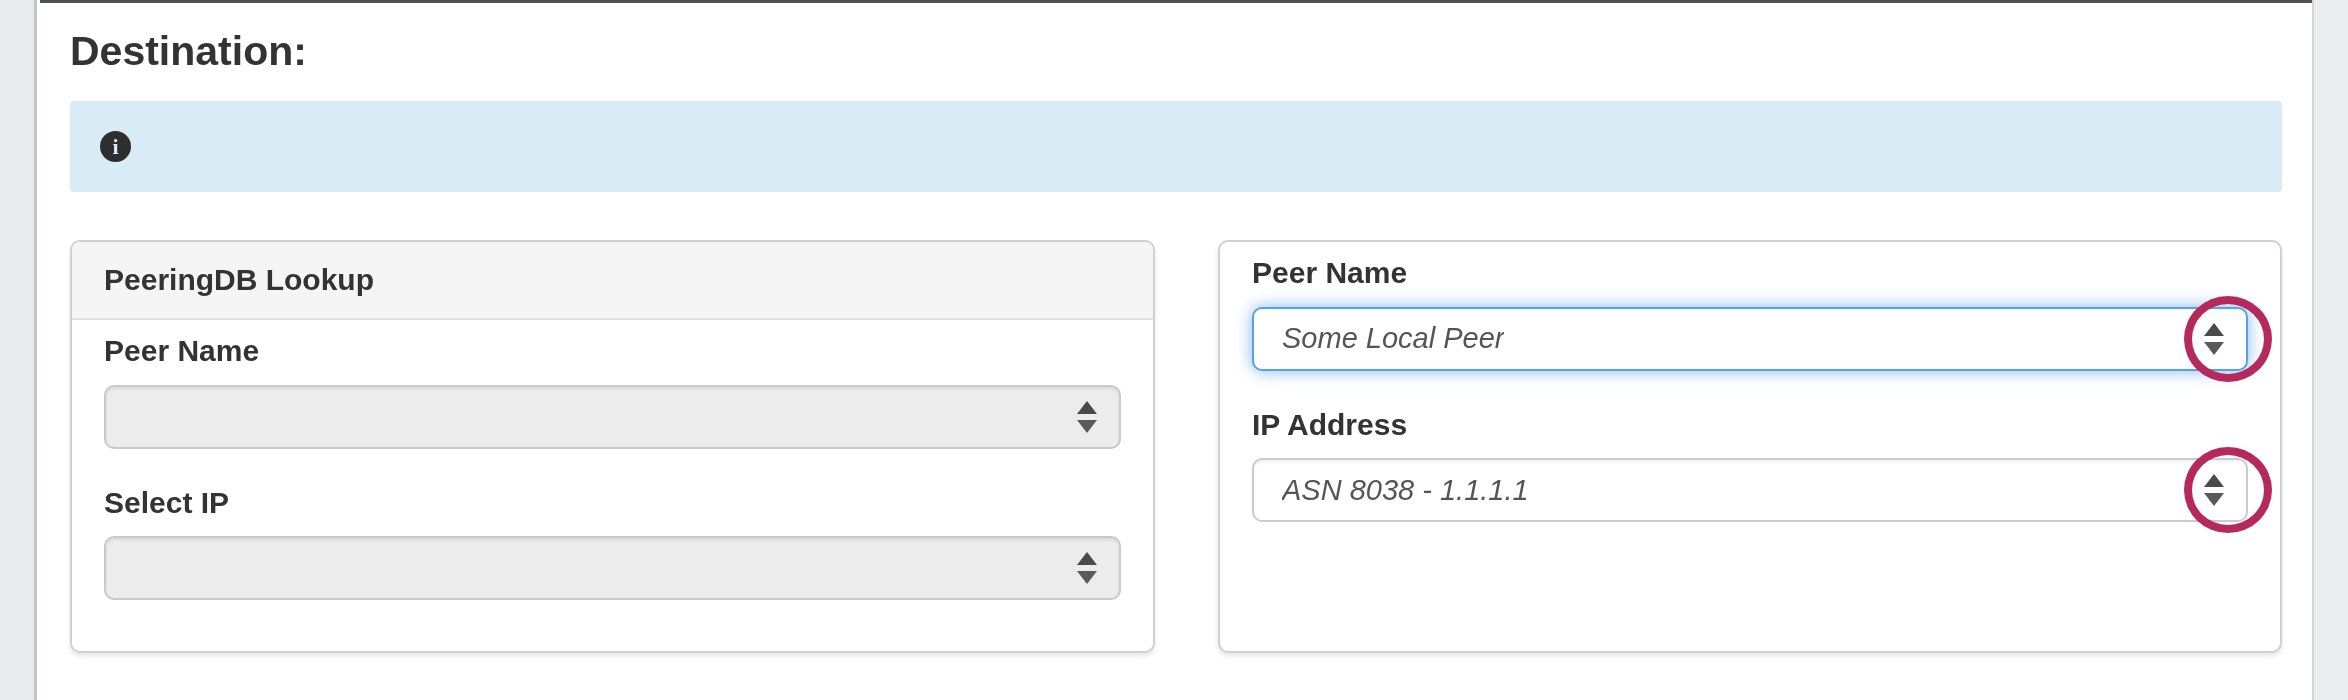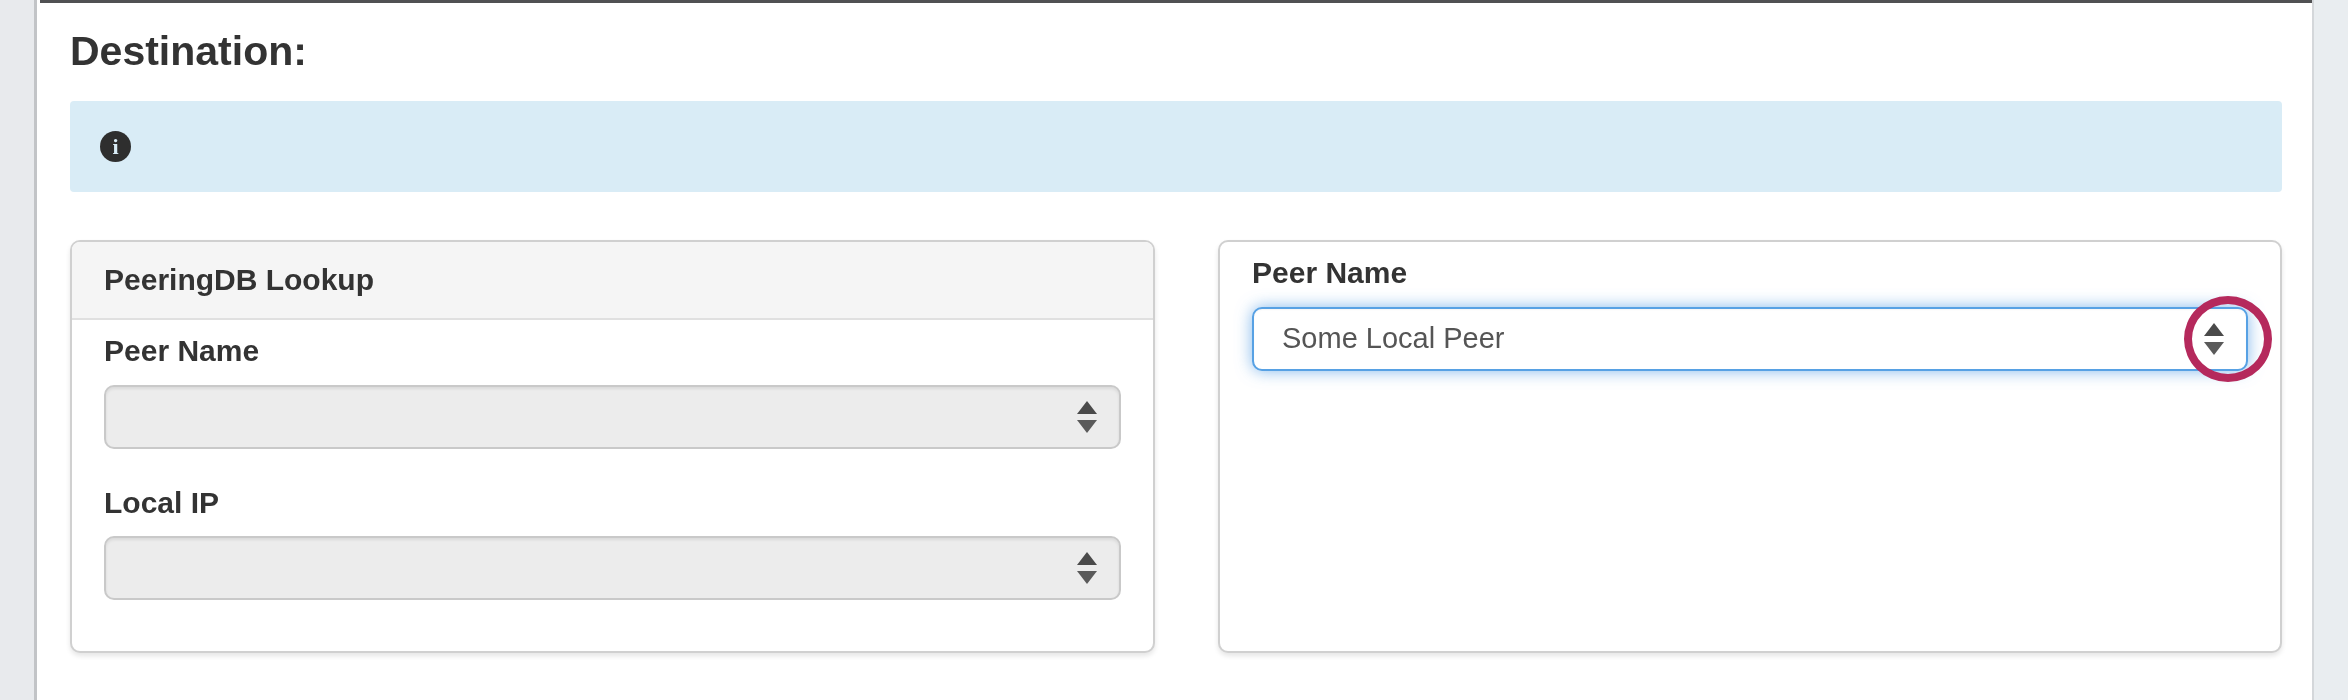--- a/index.html
+++ b/index.html
@@ -57,21 +57,21 @@
   }
   .panel-body{
     padding:14px 32px 51px 32px;
   }
   .field{margin:0;}
   .field + .field{margin-top:37px;}
   .field-label{
     display:block;font-size:30px;font-weight:bold;color:#333333;
     line-height:1.12;margin:0 0 17px 0;
   }
-  .select-wrap{position:relative;}
+  .select-wrap{position:relative;font-style:italic;}
   .select-box{
     position:relative;height:64px;border-radius:10px;
     display:flex;align-items:center;
     padding:0 64px 0 28px;box-sizing:border-box;
     font-size:29px;color:#555555;
     background:#ffffff;border:2px solid #cbcbcb;
     box-shadow:inset 0 2px 3px rgba(0,0,0,0.06);
   }
   .select-box.disabled{
     background:#ececec;border-color:#c9c9c9;
@@ -132,21 +132,21 @@
               <span class="select-value"></span>
               <span class="select-arrows">
                 <span class="arrow-up"></span>
                 <span class="arrow-down"></span>
               </span>
             </div>
           </div>
         </div>
 
         <div class="field">
-          <label class="field-label">Local IP</label>
+          <label class="field-label">Select IP</label>
           <div class="select-wrap">
             <div class="select-box disabled">
               <span class="select-value"></span>
               <span class="select-arrows">
                 <span class="arrow-up"></span>
                 <span class="arrow-down"></span>
               </span>
             </div>
           </div>
         </div>
@@ -164,18 +164,31 @@
               <span class="select-value">Some Local Peer</span>
               <span class="select-arrows">
                 <span class="arrow-up"></span>
                 <span class="arrow-down"></span>
               </span>
               <span class="annotation-circle"></span>
             </div>
           </div>
         </div>
 
+        <div class="field">
+          <label class="field-label">IP Address</label>
+          <div class="select-wrap">
+            <div class="select-box">
+              <span class="select-value">ASN 8038 - 1.1.1.1</span>
+              <span class="select-arrows">
+                <span class="arrow-up"></span>
+                <span class="arrow-down"></span>
+              </span>
+              <span class="annotation-circle"></span>
+            </div>
+          </div>
+        </div>
 
       </div>
     </div>
 
   </div>
 </div>
 
 </body></html>

